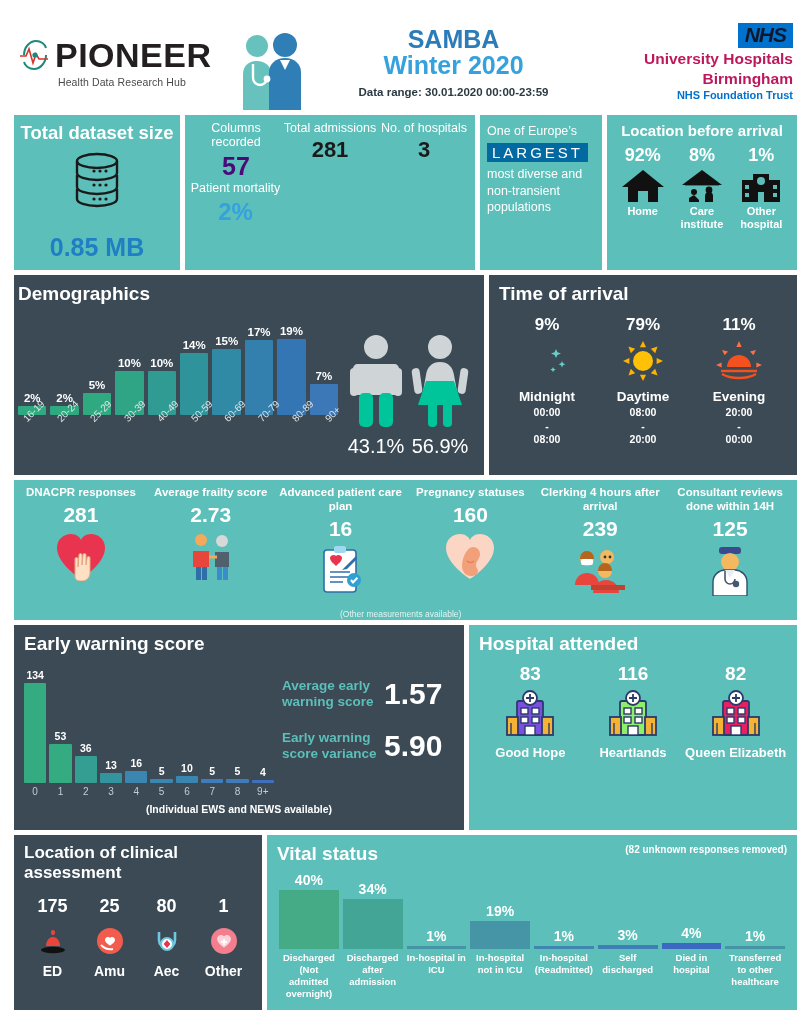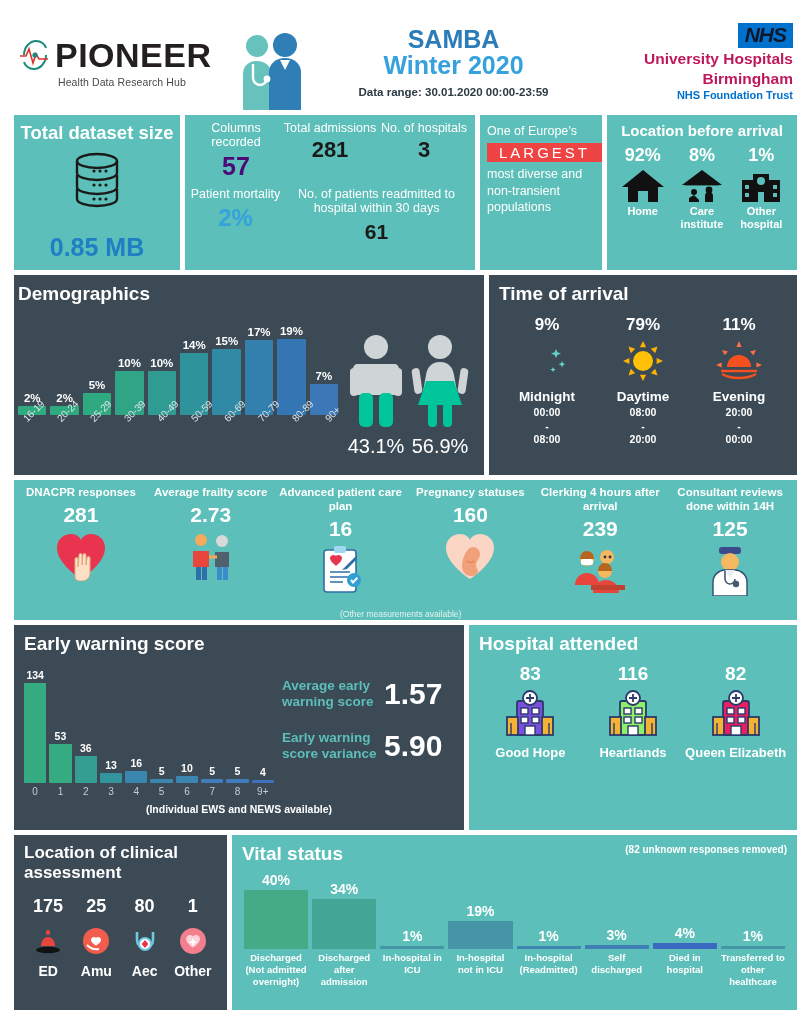--- a/index.html
+++ b/index.html
@@ -41,30 +41,30 @@
   .p-dataset .lbl { font-size: 18.5px; font-weight: bold; text-align: center; line-height: 1.1; }
   .db-icon { margin: 6px 0 2px; }
   .p-dataset .val { font-size: 25px; font-weight: bold; color: #1f7fc4; margin-top: auto; }
 
   .p-counts { width: 290px; padding: 6px 4px; display: flex; flex-direction: column; }
   .c-top { display: flex; }
   .c-cell { flex: 1; text-align: center; }
   .c-cell .h { font-size: 12.5px; line-height: 1.15; }
   .c-cell .v { font-size: 22px; font-weight: bold; color: #1a1a1a; margin-top: 2px; }
   .c-cell .v.purple { color: #4b0a78; font-size: 25px; }
-  .c-bottom { display: flex; margin-top: 6px; }
+  .c-bottom { display: flex; margin-top: 0; }
   .cb-left { width: 33%; text-align: center; }
   .cb-right { width: 67%; text-align: center; }
   .cb-left .h, .cb-right .h { font-size: 12.5px; line-height: 1.15; }
   .cb-left .v { font-size: 24px; font-weight: bold; color: #35a1dd; margin-top: 3px; }
   .cb-right .v { font-size: 21px; font-weight: bold; color: #1a1a1a; margin-top: 4px; }
 
   .p-europe { width: 122px; padding: 9px 7px; }
   .p-europe .e1 { font-size: 12.5px; line-height: 1.25; }
-  .p-europe .e2 { display: inline-block; background: #ef4444; padding: 1px 12px; font-size: 15px;
+  .p-europe .e2 { display: inline-block; background: #0369a1; padding: 1px 5px; font-size: 15px;
                   letter-spacing: 3px; margin: 3px 0 4px; }
   .p-europe .e3 { font-size: 12.5px; line-height: 1.35; }
 
   .p-loc { flex: 1; padding: 7px 6px; }
   .p-loc .title { font-size: 15px; font-weight: bold; text-align: center; line-height: 1.15; }
   .loc-items { display: flex; margin-top: 6px; }
   .loc-item { flex: 1; text-align: center; }
   .loc-item .pct { font-size: 18px; font-weight: bold; }
   .loc-item svg { display: block; margin: 2px auto 1px; }
   .loc-item .nm { font-size: 11px; font-weight: bold; line-height: 1.15; }
@@ -120,21 +120,21 @@
 
   .p-hosp { flex: 1; padding: 8px 10px; }
   .hosp-items { display: flex; margin-top: 8px; }
   .hosp-item { flex: 1; text-align: center; }
   .hosp-item .n { font-size: 19px; font-weight: bold; }
   .hosp-item svg { display: block; margin: 4px auto 4px; }
   .hosp-item .nm { font-size: 13px; font-weight: bold; line-height: 1.2; }
 
   
   .bot-row { flex: 1; }
-  .p-assess { width: 213px; padding: 8px 10px; }
+  .p-assess { width: 248px; padding: 8px 10px; }
   .p-assess .panel-title { font-size: 17px; line-height: 1.15; }
   .as-items { display: flex; margin-top: 14px; }
   .as-item { flex: 1; text-align: center; }
   .as-item .n { font-size: 18px; font-weight: bold; }
   .as-item .ic { height: 40px; display: flex; align-items: center; justify-content: center; margin: 4px 0 2px;}
   .as-item .nm { font-size: 14px; font-weight: bold; }
 
   .p-vital { flex: 1; padding: 8px 10px 4px; position: relative; }
   .vital-note { position: absolute; top: 9px; right: 10px; font-size: 10px; font-weight: bold; }
   .v-items { display: flex; align-items: flex-end; margin-top: 4px; height: 80px; }
@@ -227,24 +227,20 @@
         <div class="c-cell">
           <div class="h">No. of hospitals</div>
           <div class="v">3</div>
         </div>
       </div>
       <div class="c-bottom">
         <div class="cb-left">
           <div class="h">Patient mortality</div>
           <div class="v">2%</div>
         </div>
-        <div class="cb-right">
-          <div class="h">No. of patients readmitted to hospital within 30 days</div>
-          <div class="v">61</div>
-        </div>
       </div>
     </div>
 
     <div class="teal p-europe">
       <div class="e1">One of Europe’s</div>
       <div class="e2">LARGEST</div>
       <div class="e3">most diverse and non-transient populations</div>
     </div>
 
     <div class="teal p-loc">

